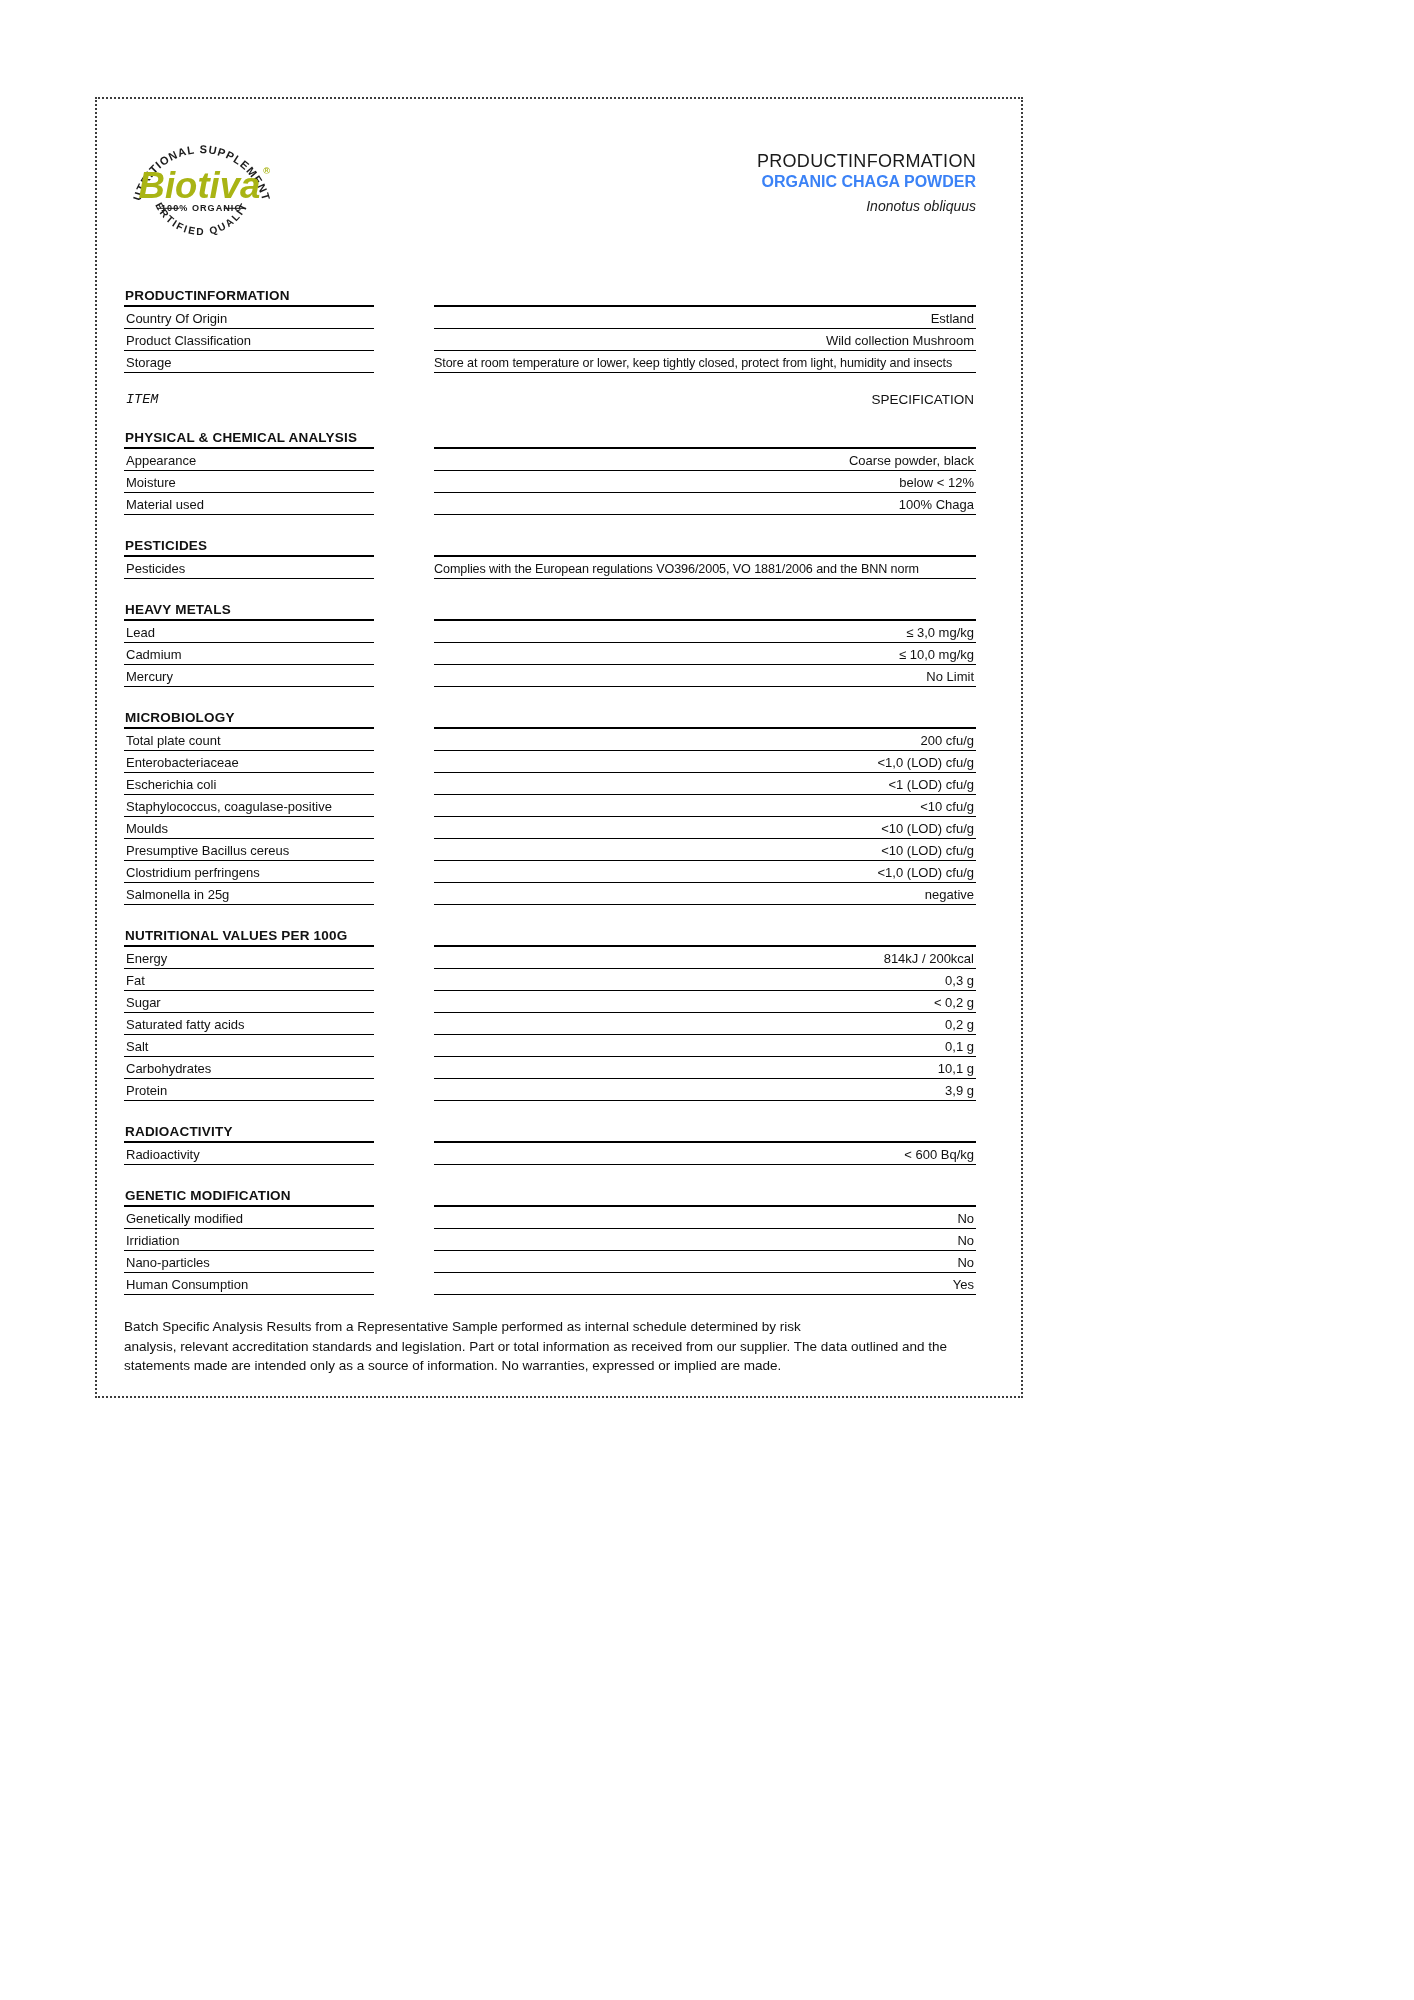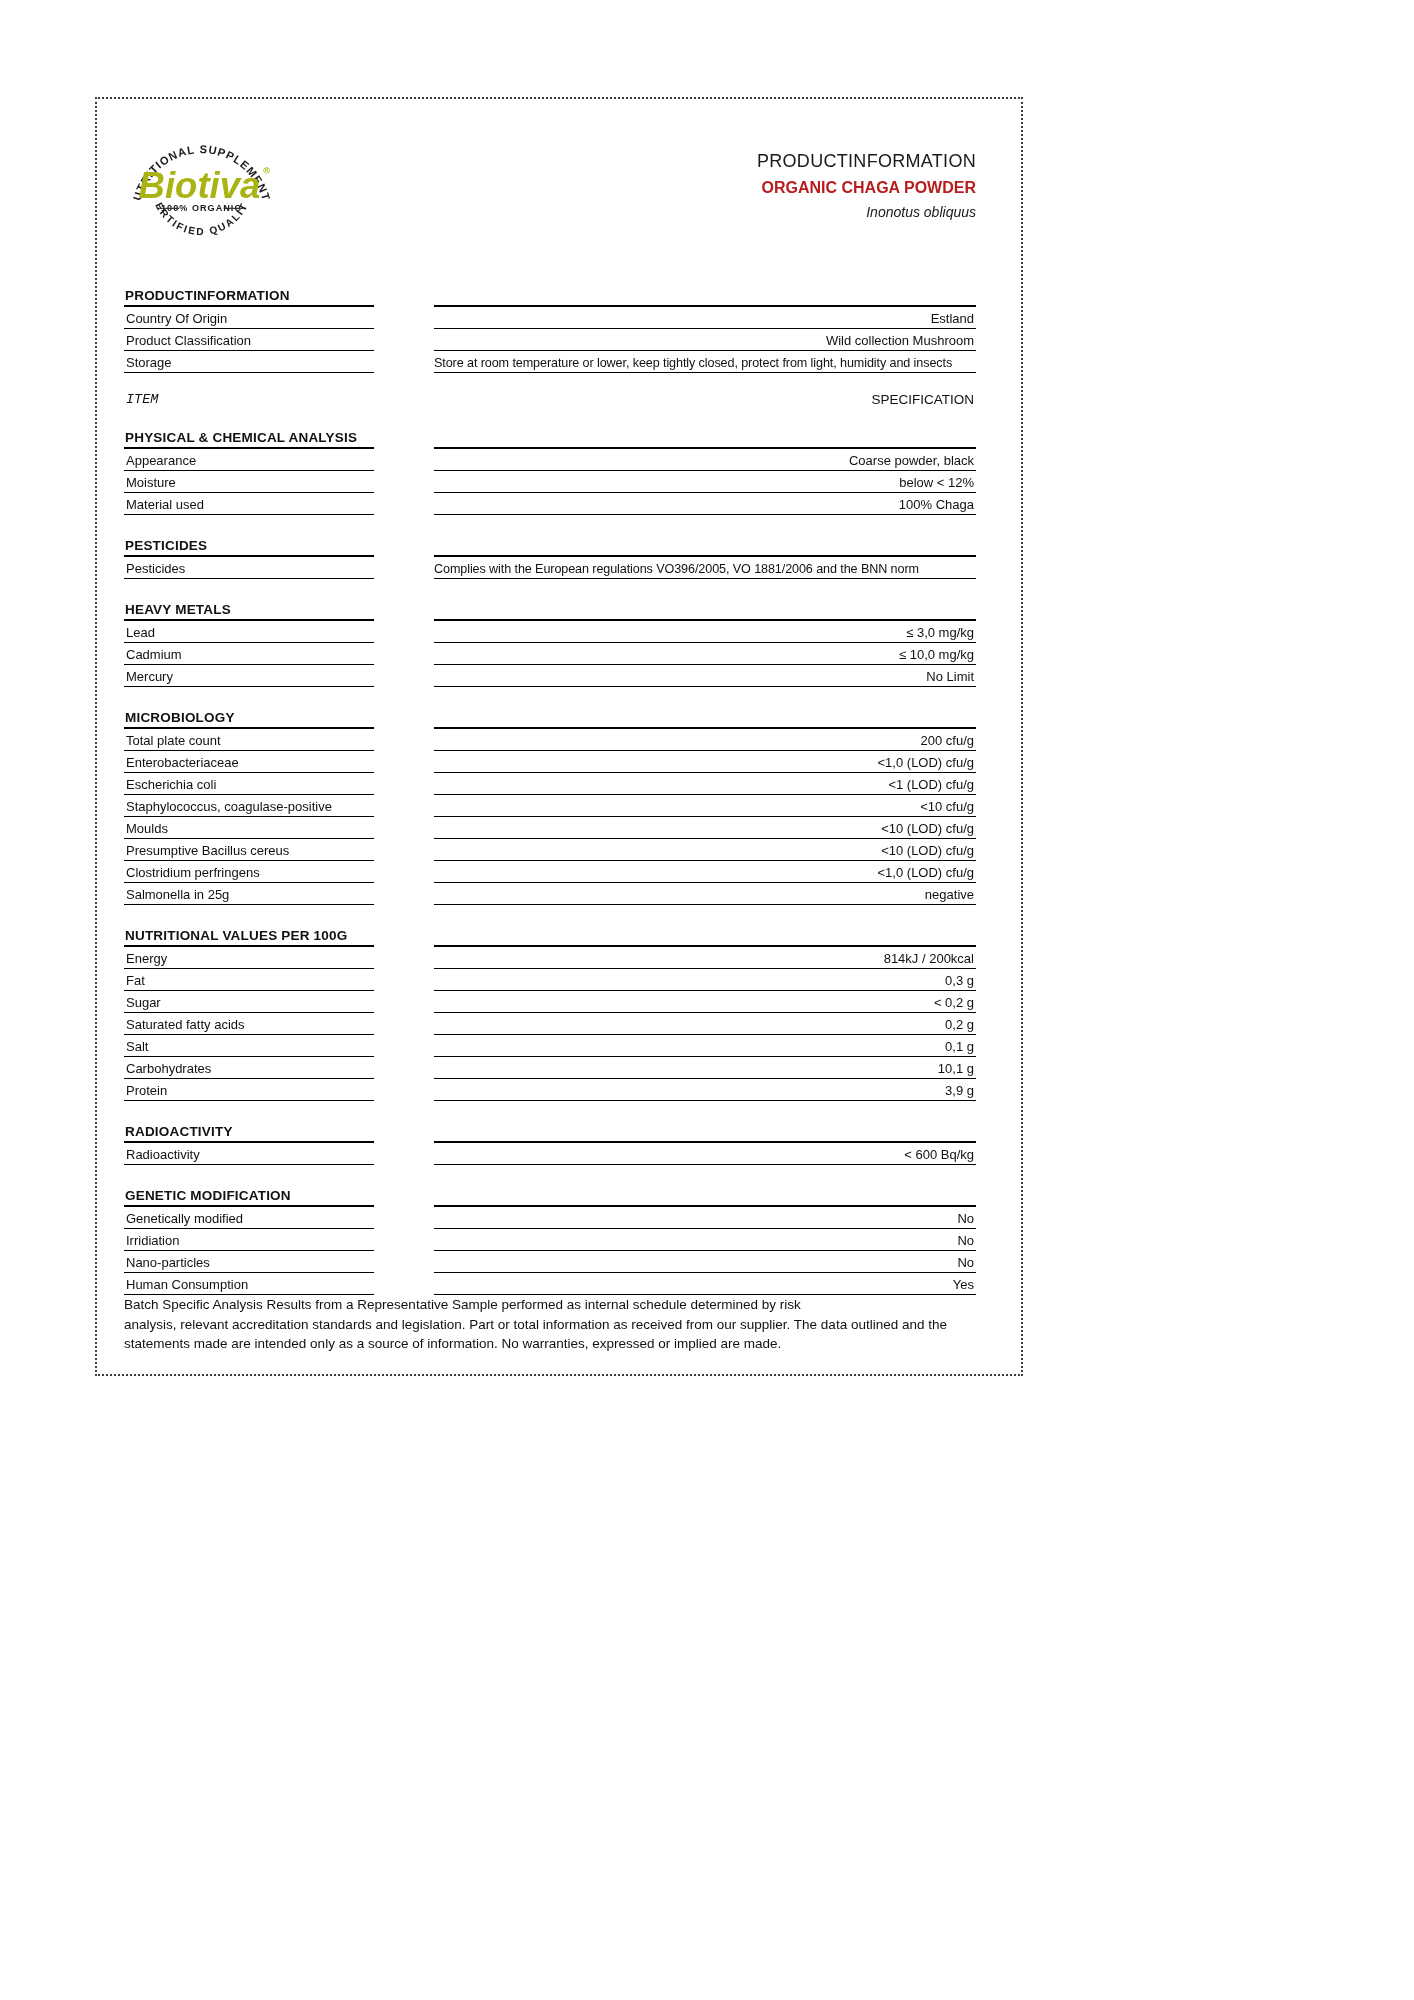--- a/index.html
+++ b/index.html
@@ -11,21 +11,21 @@
   .page {
     position:absolute; left:95px; top:97px; width:928px; min-height:1263px;
     border:2px dotted #3c3c3c;
     padding:16px 45px 20px 27px;
     background:#fff;
   }
   .header-zone { display:flex; justify-content:space-between; align-items:flex-start; height:150px; }
   .logo-wrap { width:160px; }
   .title-block { text-align:right; margin-top:36px; }
   .doc-type { font-size:18px; letter-spacing:.3px; color:#1a1a1a; }
-  .prod-name { font-size:16px; font-weight:bold; margin-top:7px; color:#b91c1c; }
+  .prod-name { font-size:16px; font-weight:bold; margin-top:1px; color:#3b82f6; }
   .latin-name { font-size:14px; font-style:italic; margin-top:7px; color:#1a1a1a; }
 
   .srow { display:flex; align-items:flex-end; }
   .cell { display:flex; align-items:flex-end; padding-bottom:2px; }
   .left { width:250px; }
   .gap { width:28px; }
   .right { flex:1; justify-content:flex-end; text-align:right;margin-left:32px; }
   .right.left-al { justify-content:flex-start; text-align:center; font-size:12.6px !important; letter-spacing:-0.1px; white-space:nowrap; }
 
   .data-row .left, .data-row .right { border-bottom:1.5px solid #000; height:22px; }
@@ -34,21 +34,21 @@
   .sec-title { font-weight:bold; font-size:13.5px; letter-spacing:.2px; padding-left:1px; }
   .lbl { font-size:13px; padding-left:2px; }
   .val { font-size:13px; padding-right:2px; }
   .section { margin-top:22px; }
 
   .item-spec-row { display:flex; margin-top:14px; height:20px; align-items:flex-end; }
   .item-spec-row .cell { padding-bottom:0; }
   .item-lbl { font-size:13.5px; font-style:italic; padding-left:2px;font-family:Liberation Mono, monospace; }
   .spec-lbl { font-size:13.5px; padding-right:2px; }
 
-  .footer { }
+  .footer { margin-top:22px; }
   .footer div { font-size:13.5px; line-height:19.5px; color:#111; }
 
   svg text { font-family:"Liberation Sans", sans-serif; }
   .arc-text { font-size:11px; font-weight:bold; letter-spacing:1px; fill:#1c1c1c; }
   .arc-text-b { font-size:10px; font-weight:bold; letter-spacing:2px; fill:#1c1c1c; }
   .brand-text { font-size:36px; font-weight:bold; font-style:italic; }
   .organic-text { font-size:9px; font-weight:bold; letter-spacing:1px; fill:#1c1c1c; }
   .reg-mark { font-size:9px; font-weight:bold; }
 </style>
 </head>

